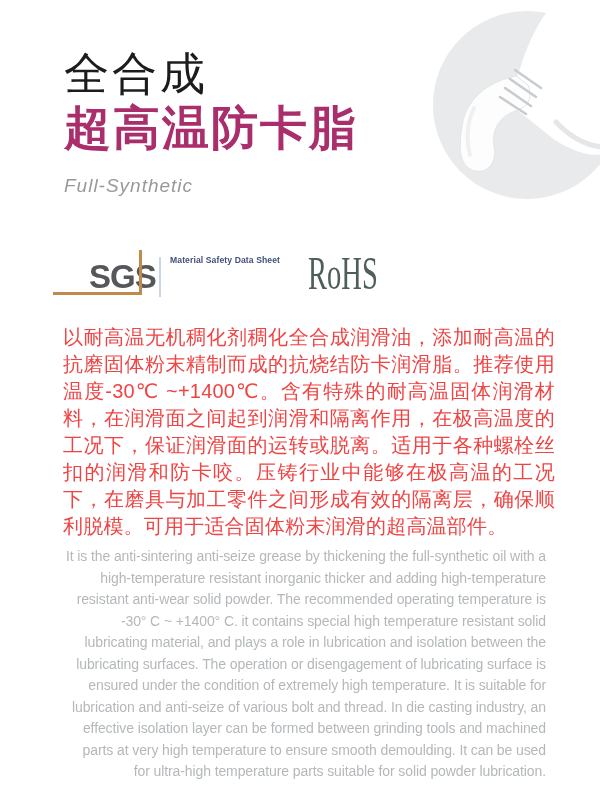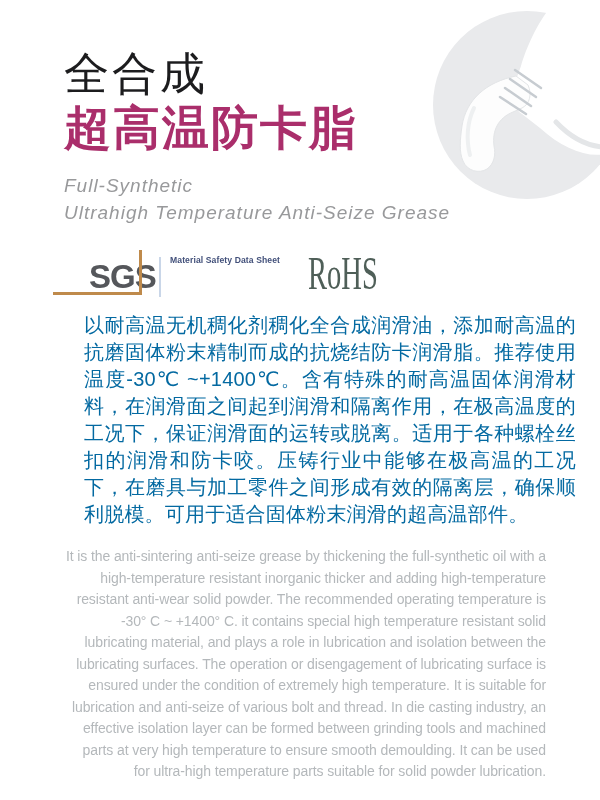--- a/index.html
+++ b/index.html
@@ -91,28 +91,27 @@
     font-size: 46px; font-weight: 400;
     color: #4f5f58; line-height: 50px;
     transform: scaleX(0.62);
     transform-origin: left center;
     white-space: nowrap;
   }
 
   
   .desc-cn {
     position: absolute;
-    left: 63px; top: 312px;
+    left: 63px; top: 324px;
     width: 492px;
     font-size: 20px;
     line-height: 27px;
-    color: #0369a1;
+    color: #ef4444;
     text-align: justify;
     letter-spacing: 0.2px;
-    margin-left: 21px;
   }
   .desc-en {
     position: absolute;
     left: 64px; top: 546px;
     width: 482px;
     font-size: 14px;
     line-height: 21.5px;
     color: #b4b8bb;
     letter-spacing: -0.1px;
     text-align: right;
@@ -155,21 +154,20 @@
         <path d="M 130,97 L 156,114" fill="none"></path>
       </g>
     </svg>
   </div>
 
   <h1 class="title-cn-black">全合成</h1>
   <h1 class="title-cn-accent">超高温防卡脂</h1>
 
   <div class="subtitle">
     <div>Full-Synthetic</div>
-    <div>Ultrahigh Temperature Anti-Seize Grease</div>
   </div>
 
   <div class="cert-row">
 
     <div class="sgs-logo">
       <span class="sgs-text">SGS</span>
       <span class="sgs-underline"></span>
       <span class="sgs-vline"></span>
     </div>
 

